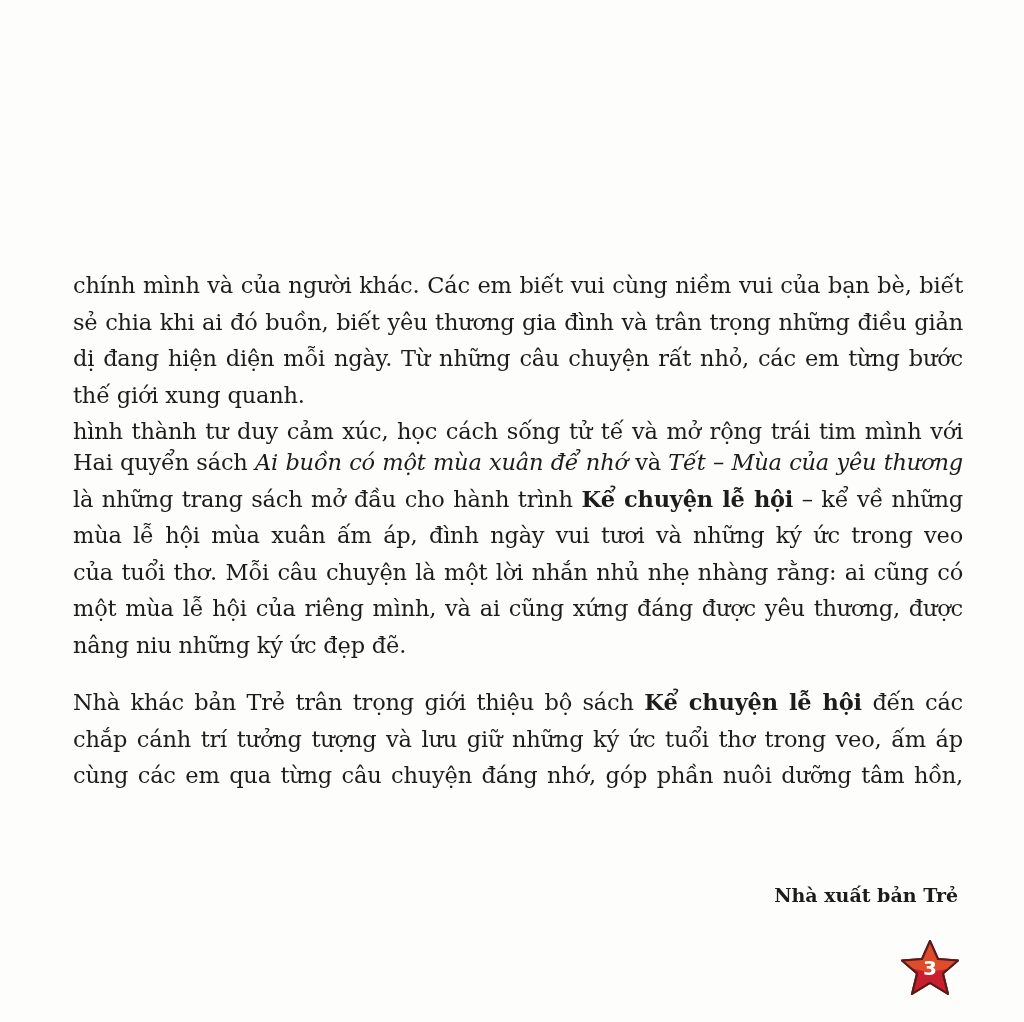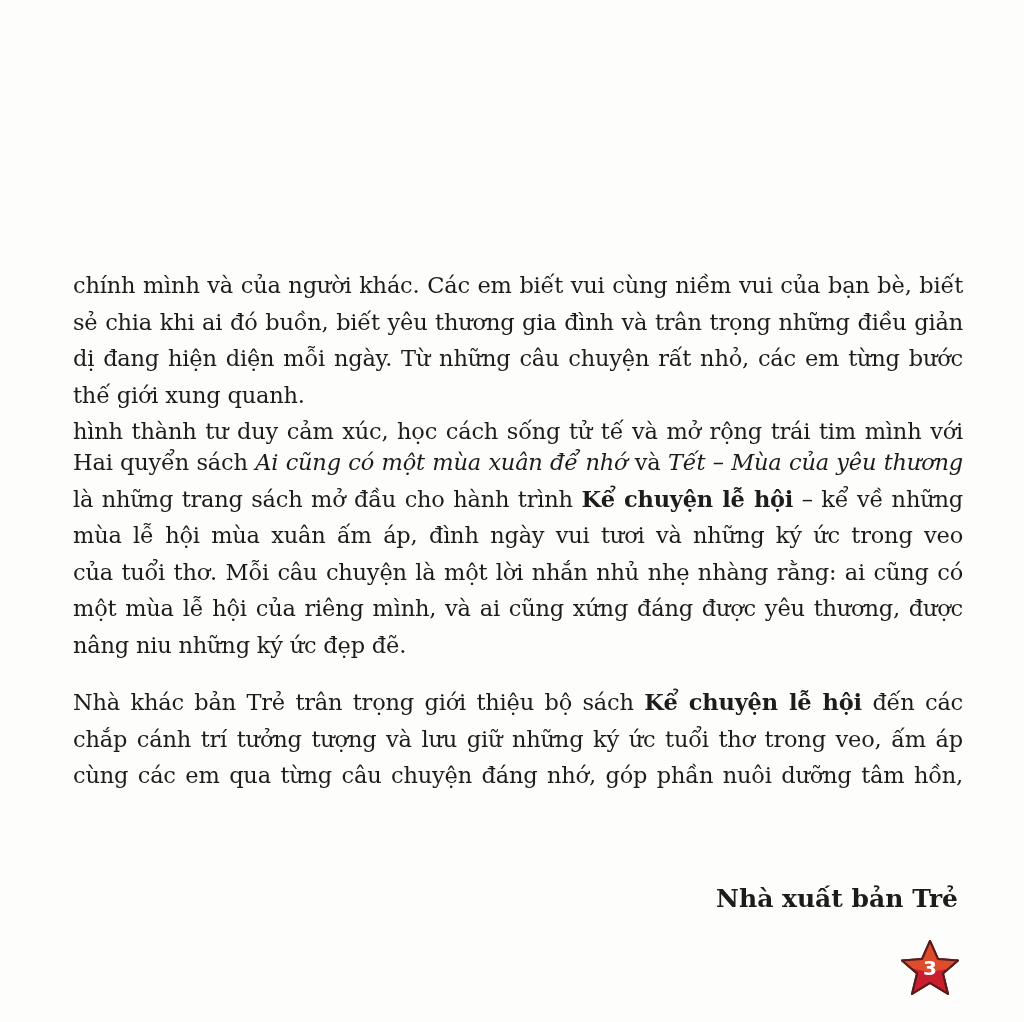--- a/index.html
+++ b/index.html
@@ -25,21 +25,21 @@
   .line.justify { text-align: justify; text-align-last: justify; }
   .p1 { top: 251px; margin-top: 16px; }
   .p2 { top: 444px; }
   .p3 { top: 684px; }
   em { font-style: italic; }
   strong { font-weight: bold; }
   .signature {
     position: absolute;
     right: 66px;
     top: 884px;
-    font-size: 25px;
+    font-size: 19px;
     font-weight: bold;
     margin-left: 24px;
   }
   .page-badge {
     position: absolute;
     left: 898px;
     top: 938px;
     width: 64px;
     height: 60px;
   }
@@ -61,21 +61,21 @@
 
   <p class="para p1">
     <span class="line justify">chính mình và của người khác. Các em biết vui cùng niềm vui của bạn bè, biết</span>
     <span class="line justify">sẻ chia khi ai đó buồn, biết yêu thương gia đình và trân trọng những điều giản</span>
     <span class="line justify">dị đang hiện diện mỗi ngày. Từ những câu chuyện rất nhỏ, các em từng bước</span>
     <span class="line">thế giới xung quanh.</span>
     <span class="line justify">hình thành tư duy cảm xúc, học cách sống tử tế và mở rộng trái tim mình với</span>
   </p>
 
   <p class="para p2">
-    <span class="line justify"><span>Hai quyển sách </span><em>Ai cũng có một mùa xuân để nhớ</em><span> và </span><em>Tết – Mùa của yêu thương</em></span>
+    <span class="line justify"><span>Hai quyển sách </span><em>Ai buồn có một mùa xuân để nhớ</em><span> và </span><em>Tết – Mùa của yêu thương</em></span>
     <span class="line justify"><span>là những trang sách mở đầu cho hành trình </span><strong>Kể chuyện lễ hội</strong><span> – kể về những</span></span>
     <span class="line justify">mùa lễ hội mùa xuân ấm áp, đình ngày vui tươi và những ký ức trong veo</span>
     <span class="line justify">của tuổi thơ. Mỗi câu chuyện là một lời nhắn nhủ nhẹ nhàng rằng: ai cũng có</span>
     <span class="line justify">một mùa lễ hội của riêng mình, và ai cũng xứng đáng được yêu thương, được</span>
     <span class="line">nâng niu những ký ức đẹp đẽ.</span>
   </p>
 
   <p class="para p3">
     <span class="line justify"><span>Nhà khác bản Trẻ trân trọng giới thiệu bộ sách </span><strong>Kể chuyện lễ hội</strong><span> đến các</span></span>
     <span class="line justify">chắp cánh trí tưởng tượng và lưu giữ những ký ức tuổi thơ trong veo, ấm áp</span>

